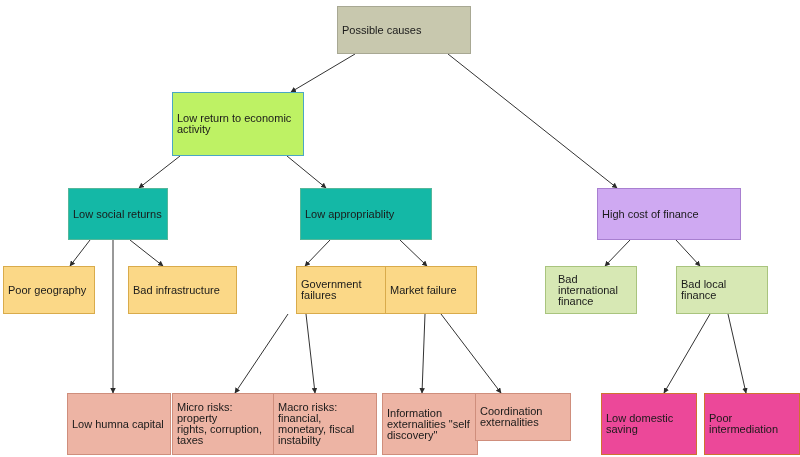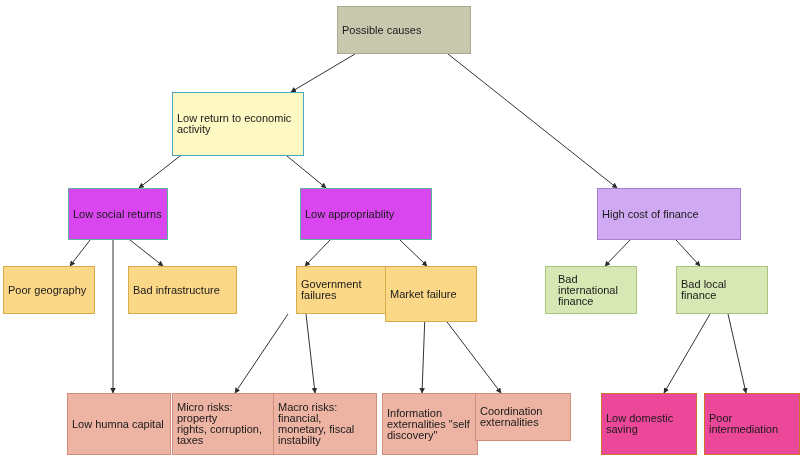--- a/index.html
+++ b/index.html
@@ -39,22 +39,22 @@
     line-height: 11px;
     padding: 2px 4px;
     z-index: 2;
   }
   .node .label {
     display: block;
     width: 100%;
     white-space: pre-line;
   }
   .n-root   { background:#c8c8ae; border-color:#a8a893; }
-  .n-blue   { background:#fef9c3; border-color:#4aa7c4; }
-  .n-teal   { background:#d946ef; border-color:#55b79a; }
+  .n-blue   { background:#bef264; border-color:#4aa7c4; }
+  .n-teal   { background:#14b8a6; border-color:#55b79a; }
   .n-purple { background:#cfa9f2; border-color:#a87fd0; }
   .n-yellow { background:#fbd887; border-color:#d9ab4b; }
   .n-green  { background:#d7e8b4; border-color:#a9c47e; }
   .n-pink   { background:#edb4a4; border-color:#cf8e7c; }
   .n-orange { background:#ec4899; border-color:#cf7231; }
 </style>
 </head>
 <body>
 
 <div id="canvas">
@@ -102,21 +102,21 @@
       </div>
       <div class="node n-yellow" style="left: 3px; top: 266px; width: 92px; height: 48px;">
         <span class="label">Poor geography</span>
       </div>
       <div class="node n-yellow" style="left: 128px; top: 266px; width: 109px; height: 48px;">
         <span class="label">Bad infrastructure</span>
       </div>
       <div class="node n-yellow" style="left: 253px; top: 266px; width: 98px; height: 48px; margin-left: 43px;">
         <span class="label">Government failures</span>
       </div>
-      <div class="node n-yellow" style="left: 385px; top: 266px; width: 92px; height: 56px;">
+      <div class="node n-yellow" style="left: 385px; top: 266px; width: 92px; height: 48px;">
         <span class="label">Market failure</span>
       </div>
       <div class="node n-green" style="left: 545px; top: 266px; width: 92px; height: 48px; padding-left: 12px;">
         <span class="label">Bad international
 finance</span>
       </div>
       <div class="node n-green" style="left: 676px; top: 266px; width: 92px; height: 48px;">
         <span class="label">Bad local finance</span>
       </div>
       <div class="node n-pink" style="left: 67px; top: 393px; width: 104px; height: 62px;">

